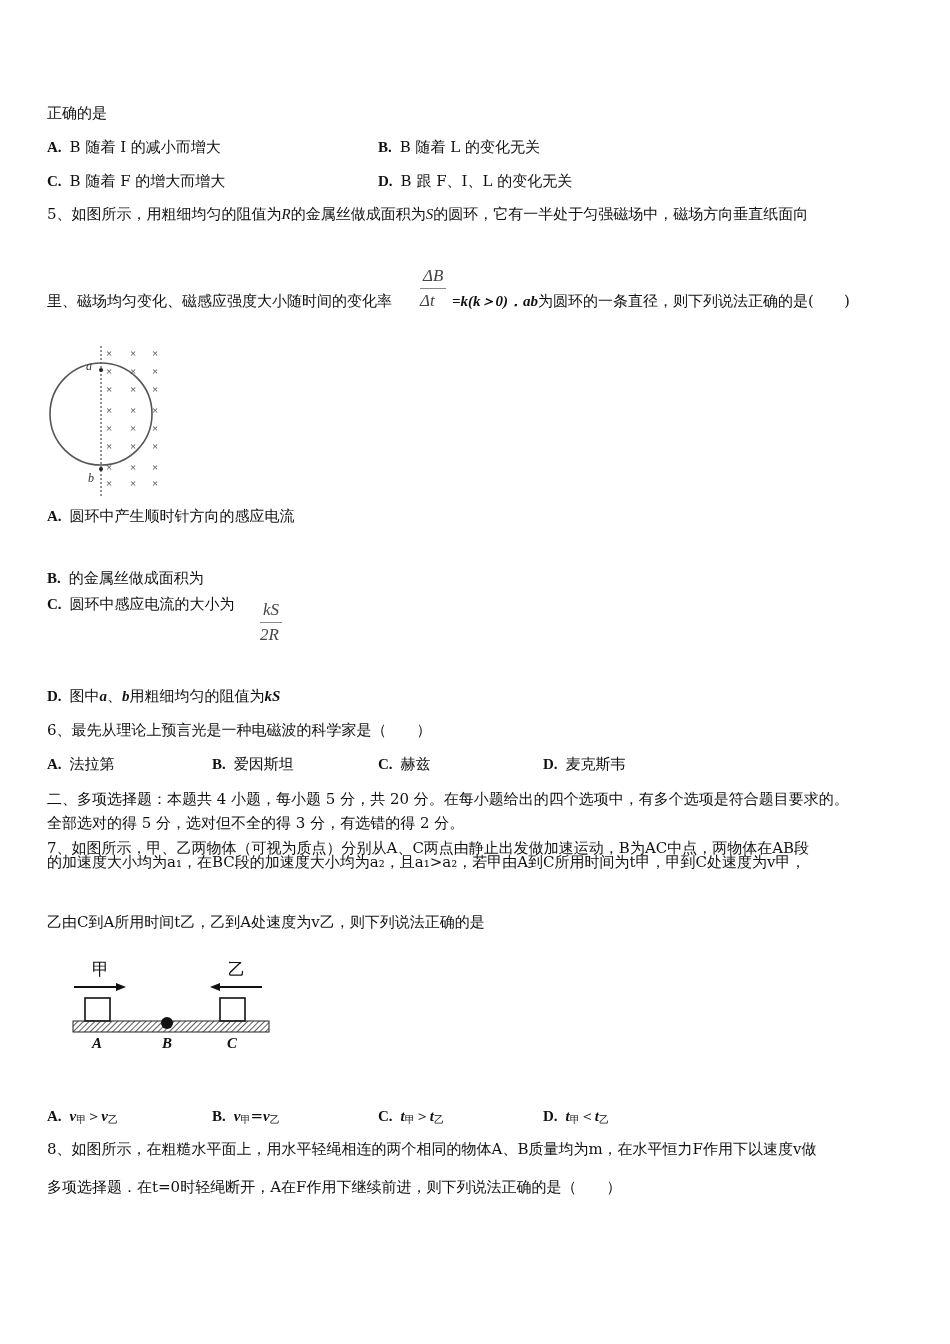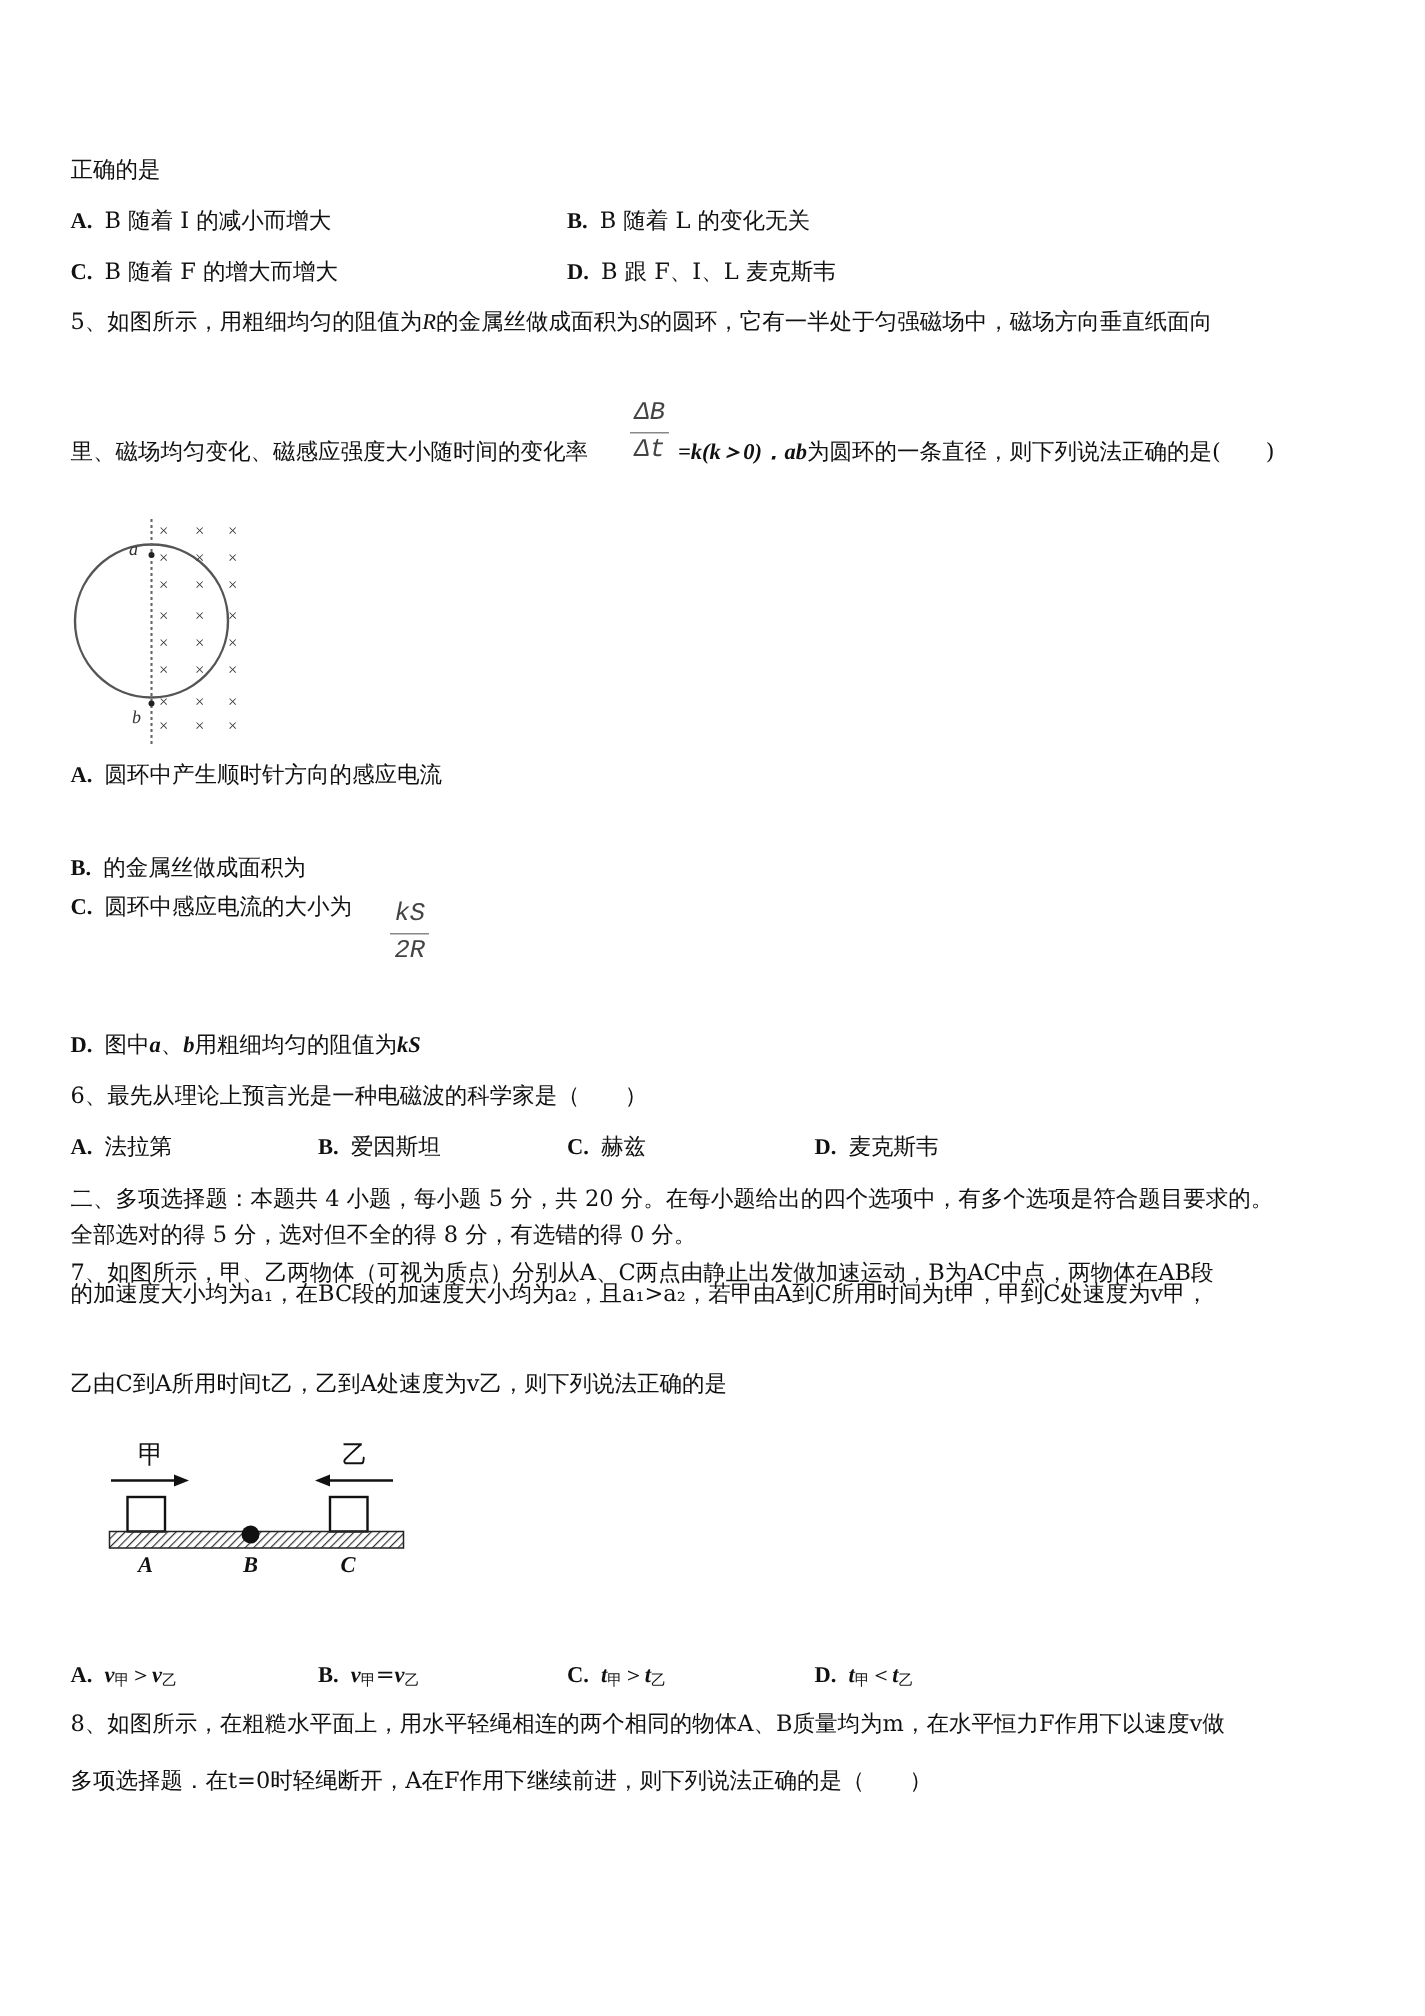--- a/index.html
+++ b/index.html
@@ -7,33 +7,33 @@
     width: 950px; height: 1344px; position: relative; overflow: hidden;
     font-family: "DejaVu Serif", "Liberation Serif", serif;
     color: #111; font-size: 15px;
   }
   .line { position: absolute; left: 47px; white-space: nowrap; line-height: 20px; }
   .opt { position: absolute; white-space: nowrap; line-height: 20px; }
   .lbl { font-weight: bold; margin-right: 8px; font-family: "Liberation Serif", serif; }
   .it { font-style: italic; font-family: "Liberation Serif", serif; }
   .bi { font-style: italic; font-weight: bold; font-family: "Liberation Serif", serif; }
   .sub { font-size: 10px; vertical-align: -2px; }
-  .frac { position: absolute; display: inline-block; text-align: center; font-family: Liberation Mono, monospace; font-style: italic; color: #444; font-size: 17px; }
+  .frac { position: absolute; display: inline-block; text-align: left; font-family: Liberation Serif, serif; font-style: italic; color: #444; font-size: 17px; }
   .frac .num { display: block; padding: 0 3px; border-bottom: 1px solid #888; line-height: 24px; }
   .frac .den { display: block; line-height: 24px; }
   svg text { font-family: "Liberation Serif", serif; }
 </style>
 </head>
 <body>
 
 <div class="line" style="top:103px">正确的是</div>
 <div class="opt" style="left:47px;top:137px"><span class="lbl">A.</span><span>B 随着 I 的减小而增大</span></div>
 <div class="opt" style="left:378px;top:137px"><span class="lbl">B.</span><span>B 随着 L 的变化无关</span></div>
 <div class="opt" style="left:47px;top:171px"><span class="lbl">C.</span><span>B 随着 F 的增大而增大</span></div>
-<div class="opt" style="left:378px;top:171px"><span class="lbl">D.</span><span>B 跟 F、I、L 麦克斯韦</span></div>
+<div class="opt" style="left:378px;top:171px"><span class="lbl">D.</span><span>B 跟 F、I、L 的变化无关</span></div>
 
 <div class="line" style="top:204px">
   <span>5、如图所示，用粗细均匀的阻值为</span><span class="it">R</span><span>的金属丝做成面积为</span><span class="it">S</span><span>的圆环，它有一半处于匀强磁场中，磁场方向垂直纸面向</span>
 </div>
 <div class="line" style="top:291px">
   <span>里、磁场均匀变化、磁感应强度大小随时间的变化率</span>
 </div>
 <div class="frac" style="left:420px;top:264px">
   <span class="num">ΔB</span>
     <span class="den">Δt</span>
@@ -88,21 +88,21 @@
   <span class="lbl">D.</span><span>图中</span><span class="bi">a</span><span>、</span><span class="bi">b</span><span>用粗细均匀的阻值为</span><span class="bi">kS</span>
 </div>
 
 <div class="line" style="top:720px">6、最先从理论上预言光是一种电磁波的科学家是（　　）</div>
 <div class="opt" style="left:47px;top:754px"><span class="lbl">A.</span><span>法拉第</span></div>
 <div class="opt" style="left:212px;top:754px"><span class="lbl">B.</span><span>爱因斯坦</span></div>
 <div class="opt" style="left:378px;top:754px"><span class="lbl">C.</span><span>赫兹</span></div>
 <div class="opt" style="left:543px;top:754px"><span class="lbl">D.</span><span>麦克斯韦</span></div>
 
 <div class="line" style="top:789px">二、多项选择题：本题共 4 小题，每小题 5 分，共 20 分。在每小题给出的四个选项中，有多个选项是符合题目要求的。</div>
-<div class="line" style="top:813px">全部选对的得 5 分，选对但不全的得 8 分，有选错的得 0 分。</div>
+<div class="line" style="top:813px">全部选对的得 5 分，选对但不全的得 3 分，有选错的得 2 分。</div>
 
 <div class="line" style="top:838px">7、如图所示，甲、乙两物体（可视为质点）分别从A、C两点由静止出发做加速运动，B为AC中点，两物体在AB段</div>
 <div class="line" style="top:852px">的加速度大小均为a₁，在BC段的加速度大小均为a₂，且a₁&gt;a₂，若甲由A到C所用时间为t甲，甲到C处速度为v甲，</div>
 <div class="line" style="top:912px">乙由C到A所用时间t乙，乙到A处速度为v乙，则下列说法正确的是</div>
 
 <svg style="position:absolute;left:70px;top:955px" width="205" height="100" viewBox="0 0 205 100">
   <defs>
     <pattern id="hatch" width="4" height="4" patternUnits="userSpaceOnUse" patternTransform="rotate(45)">
       <line x1="0" y1="0" x2="0" y2="4" stroke="#333" stroke-width="1.6"></line>
     </pattern>

